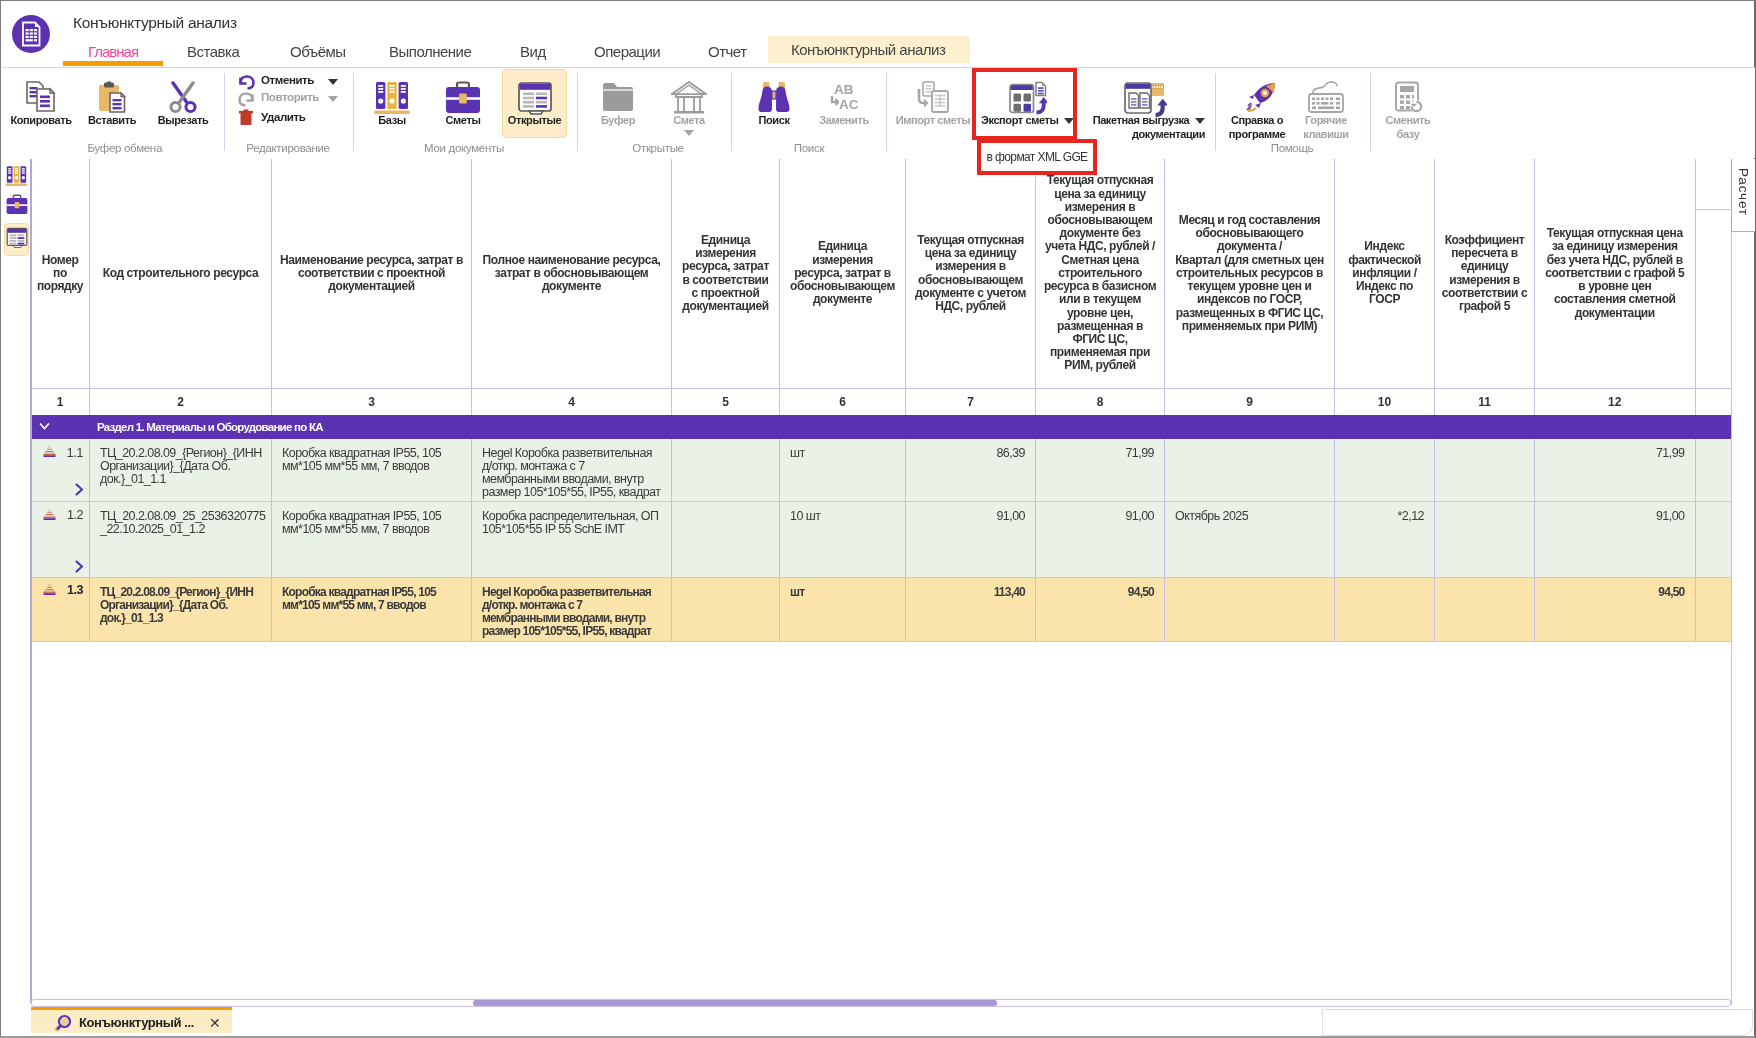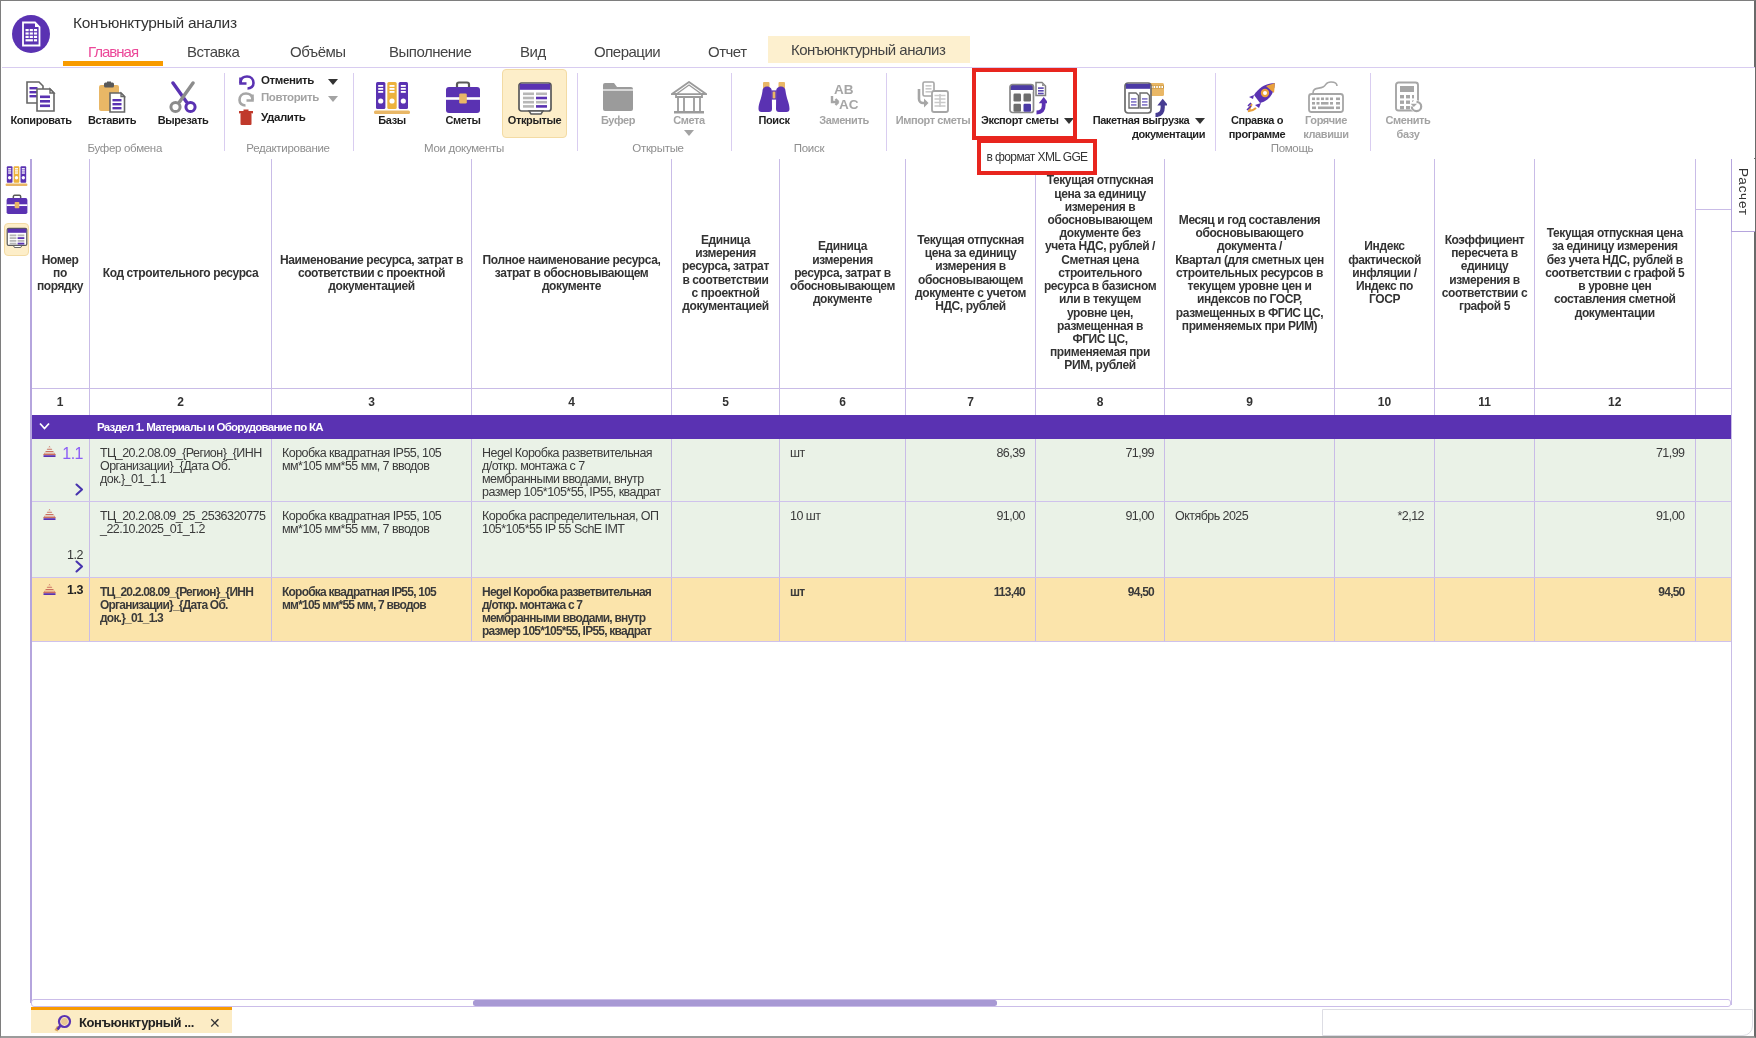--- a/index.html
+++ b/index.html
@@ -523,32 +523,32 @@
   <div class="dcell r3" style="left:1664.5px;width:35.5px;border-right:none;"></div>
   <div class="rowsep" style="top:482px;"></div>
 
   <svg class="abs" style="left:12px;top:287px;" width="13" height="11" viewBox="0 0 13 11">
         <path d="M6.5 0 L13 9 H0z" fill="#cb6f5f"></path>
         <g stroke="#eaf2e7" stroke-width="1.3">
           <path d="M1.5 6.9 h10 M3 4.4 h7 M4.5 2 h4"></path>
         </g>
         <rect x="0.5" y="9.2" width="12" height="1.8" fill="#5a32b2"></rect>
       </svg>
-  <div class="abs" style="left:30px;top:286px;width:22px;text-align:right;font-size:16px;letter-spacing:-0.5px;color:#8b5cf6;">1.1</div>
+  <div class="abs" style="left:30px;top:286px;width:22px;text-align:right;font-size:13px;letter-spacing:-0.5px;color:#404040;">1.1</div>
   <svg class="abs" style="left:44px;top:324px;" width="9" height="13" viewBox="0 0 9 13">
         <path d="M1.5 1.5 L7 6.5 L1.5 11.5" fill="none" stroke="#4733ae" stroke-width="2.1" stroke-linecap="round" stroke-linejoin="round"></path>
       </svg>
   <svg class="abs" style="left:12px;top:350px;" width="13" height="11" viewBox="0 0 13 11">
         <path d="M6.5 0 L13 9 H0z" fill="#cb6f5f"></path>
         <g stroke="#eaf2e7" stroke-width="1.3">
           <path d="M1.5 6.9 h10 M3 4.4 h7 M4.5 2 h4"></path>
         </g>
         <rect x="0.5" y="9.2" width="12" height="1.8" fill="#5a32b2"></rect>
       </svg>
-  <div class="abs" style="left:30px;top:349px;width:22px;text-align:right;font-size:12.5px;letter-spacing:-0.5px;color:#333;margin-top:40px;">1.2</div>
+  <div class="abs" style="left:30px;top:349px;width:22px;text-align:right;font-size:12.5px;letter-spacing:-0.5px;color:#333;">1.2</div>
   <svg class="abs" style="left:44px;top:401px;" width="9" height="13" viewBox="0 0 9 13">
         <path d="M1.5 1.5 L7 6.5 L1.5 11.5" fill="none" stroke="#4733ae" stroke-width="2.1" stroke-linecap="round" stroke-linejoin="round"></path>
       </svg>
   <svg class="abs" style="left:12px;top:425px;" width="13" height="11" viewBox="0 0 13 11">
         <path d="M6.5 0 L13 9 H0z" fill="#cb6f5f"></path>
         <g stroke="#fbe4ab" stroke-width="1.3">
           <path d="M1.5 6.9 h10 M3 4.4 h7 M4.5 2 h4"></path>
         </g>
         <rect x="0.5" y="9.2" width="12" height="1.8" fill="#5a32b2"></rect>
       </svg>

